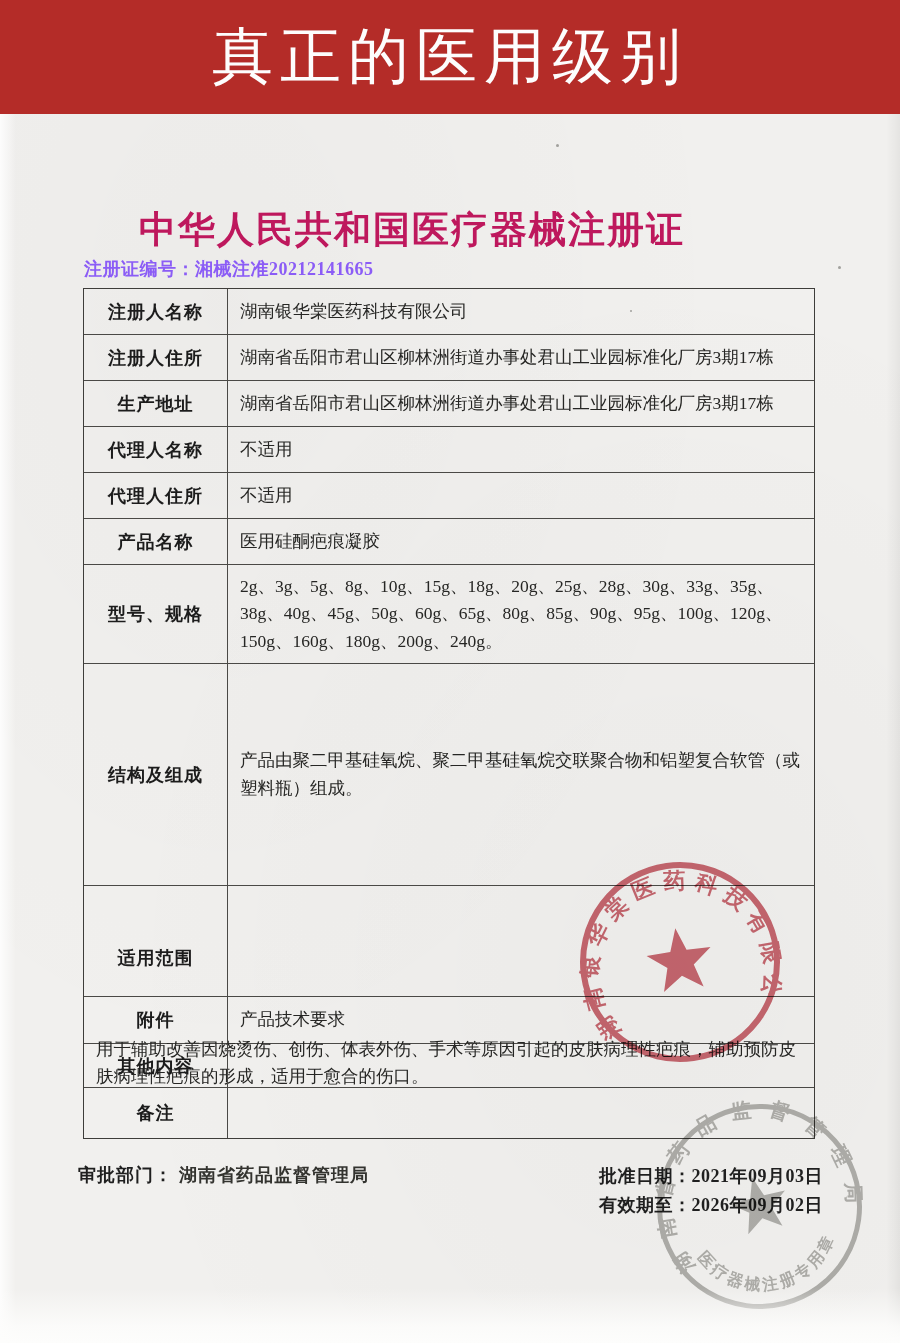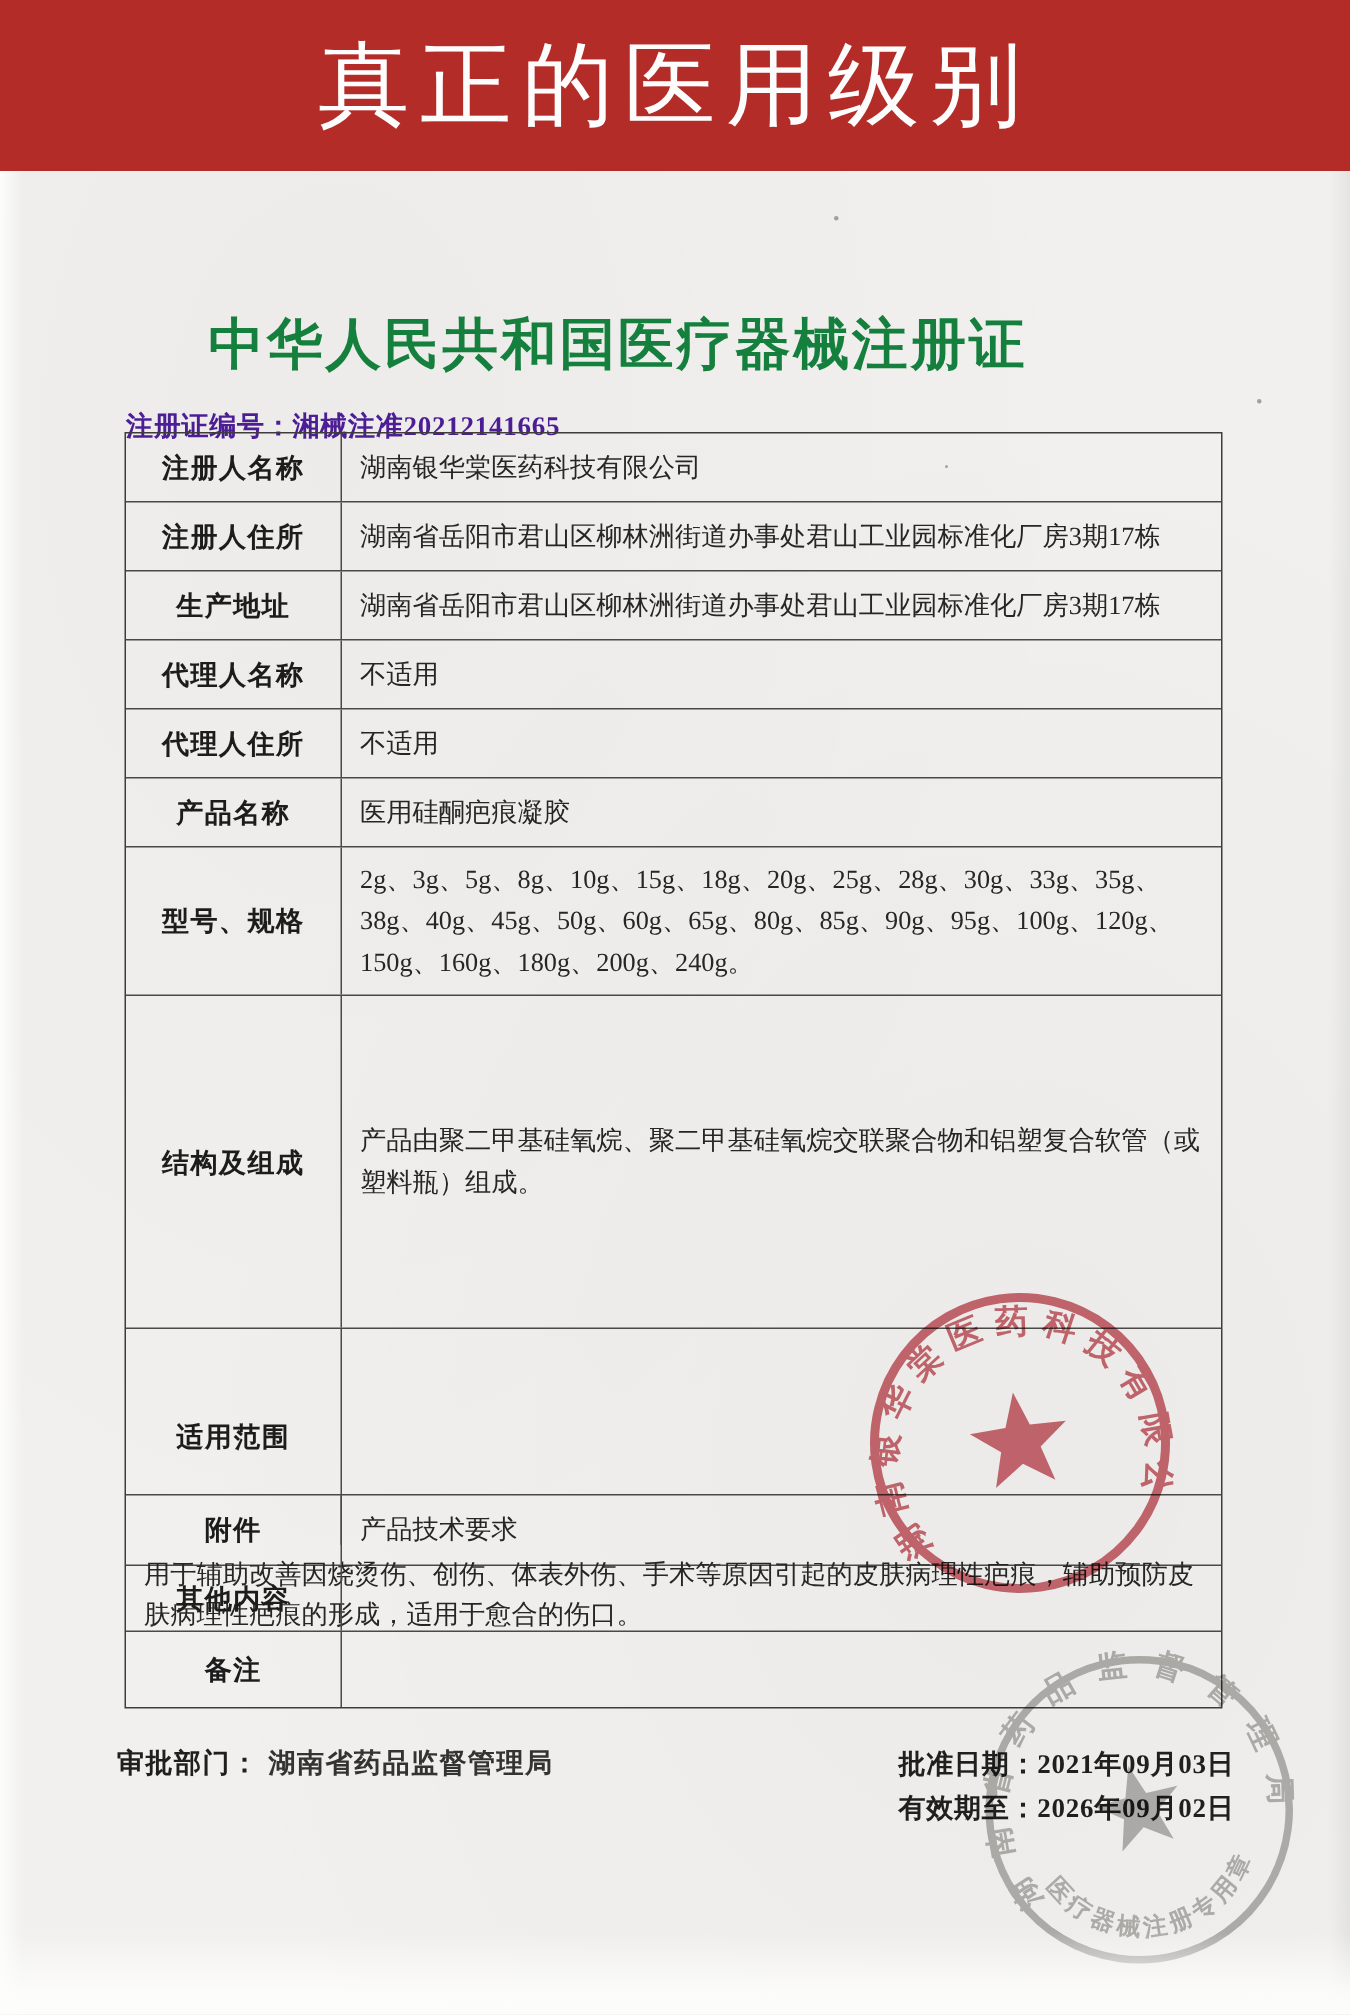--- a/index.html
+++ b/index.html
@@ -30,25 +30,25 @@
     background:linear-gradient(to right, rgba(255,255,255,0.85), rgba(255,255,255,0));pointer-events:none;}
   .edge-right{position:absolute;top:114px;right:0;width:14px;height:1229px;
     background:linear-gradient(to left, rgba(0,0,0,0.05), rgba(0,0,0,0));pointer-events:none;}
   .bottom-fade{position:absolute;left:0;bottom:0;width:900px;height:55px;
     background:linear-gradient(to bottom, rgba(253,253,252,0), rgba(253,253,252,0.85) 70%, #fdfdfc);
     pointer-events:none;z-index:30;}
   .speck{position:absolute;border-radius:50%;background:#6d6d68;opacity:.6;}
   
   .title{
     position:absolute;top:205px;left:0;width:824px;text-align:center;
-    font-size:37px;font-weight:bold;color:#15803d;letter-spacing:2px;
+    font-size:37px;font-weight:bold;color:#be185d;letter-spacing:2px;
   }
   .regno{
-    position:absolute;top:272px;left:84px;
-    font-size:18px;font-weight:bold;color:#4c1d95;letter-spacing:0.5px;
+    position:absolute;top:257px;left:84px;
+    font-size:18px;font-weight:bold;color:#8b5cf6;letter-spacing:0.5px;
   }
   
   .cert-table{
     position:absolute;top:288px;left:83px;width:732px;
     border:1.2px solid #3e3d3a;box-sizing:border-box;background:transparent;
   }
   .row{display:flex;border-bottom:1px solid #4a4946;box-sizing:border-box;}
   .row:last-child{border-bottom:none;}
   .row:nth-child(-n+6){height:46px;}
   .row:nth-child(7){height:99px;}

